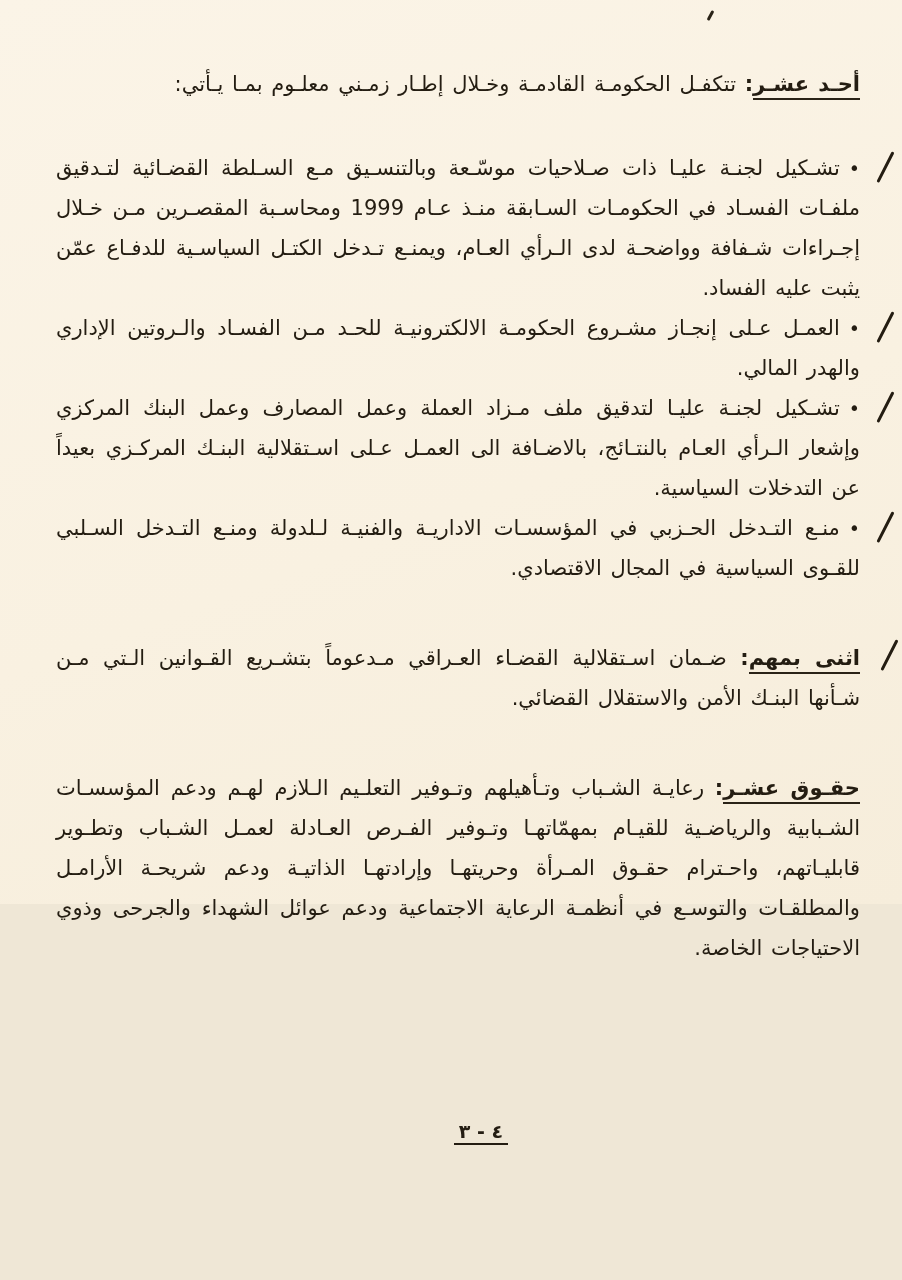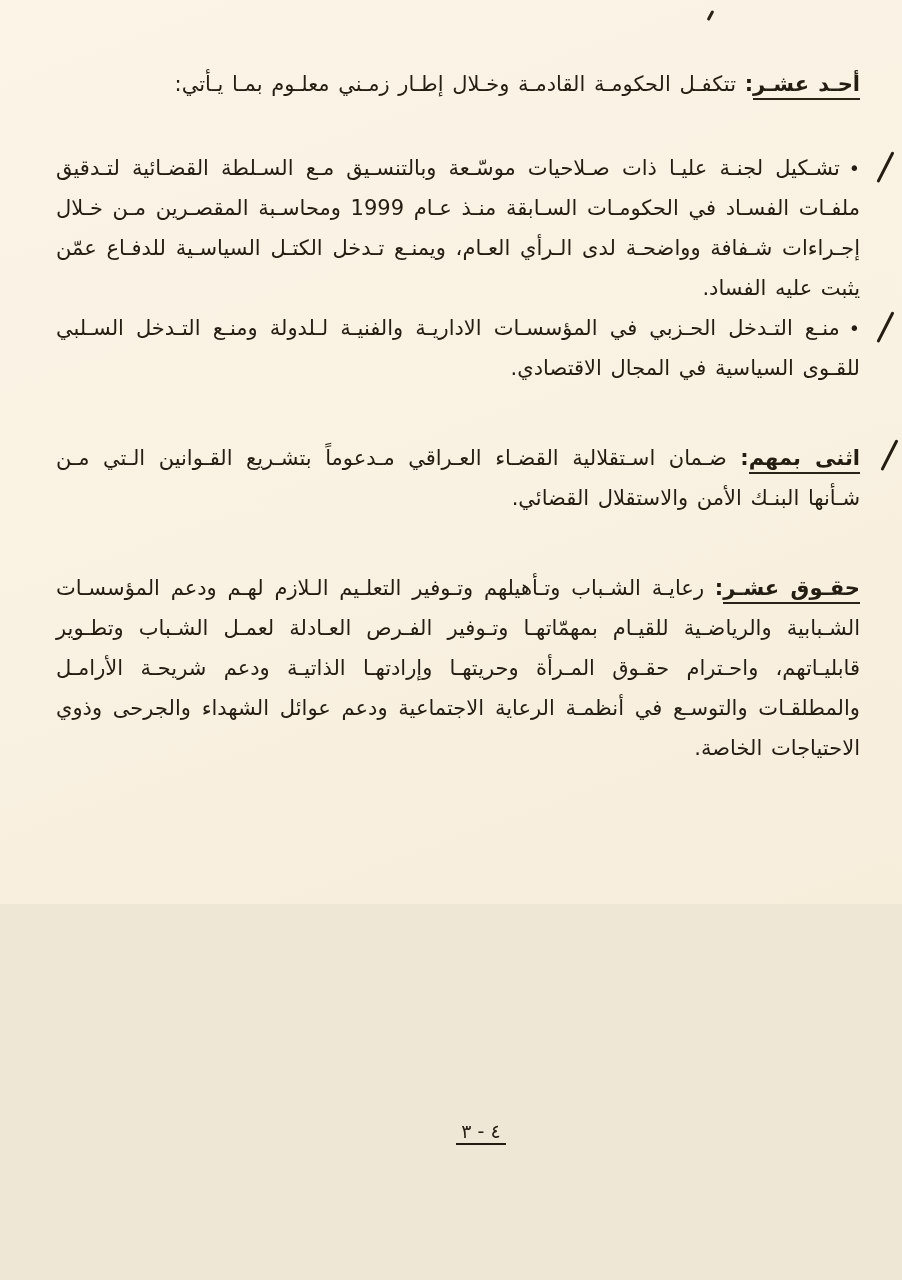--- a/index.html
+++ b/index.html
@@ -64,21 +64,21 @@
     border-radius:2px;
     transform:rotate(28deg);
   }
   .footer{
     position:absolute;
     top:1120px;left:0;right:0;
     text-align:center;
   }
   .page-number{
     display:inline-block;
-    font-weight:normal;
+    font-weight:bold;
     font-size:19px;
     letter-spacing:3px;
     border-bottom:2.5px solid #241d12;
     padding:0 5px 1px 5px;
     transform:translateX(30px);
   }
 </style>
 </head>
 <body>
 
@@ -90,20 +90,28 @@
 
     <div class="section">
       <p class="para">
         <span class="heading">أحـد عشـر</span><span class="colon">:</span>
         <span>تتكفـل الحكومـة القادمـة وخـلال إطـار زمـني معلـوم بمـا يـأتي:</span>
       </p>
       <ul class="clauses">
         <li class="clause">
           <span class="tick"></span>
           <span class="bullet-char">•</span><span>تشـكيل لجنـة عليـا ذات صـلاحيات موسّـعة وبالتنسـيق مـع السـلطة القضـائية لتـدقيق ملفـات الفسـاد في الحكومـات السـابقة منـذ عـام 1999 ومحاسـبة المقصـرين مـن خـلال إجـراءات شـفافة وواضحـة لدى الـرأي العـام، ويمنـع تـدخل الكتـل السياسـية للدفـاع عمّن يثبت عليه الفساد.</span>
+        </li>
+        <li class="clause">
+          <span class="tick"></span>
+          <span class="bullet-char">•</span><span>العمـل عـلى إنجـاز مشـروع الحكومـة الالكترونيـة للحـد مـن الفسـاد والـروتين الإداري والهدر المالي.</span>
+        </li>
+        <li class="clause">
+          <span class="tick"></span>
+          <span class="bullet-char">•</span><span>تشـكيل لجنـة عليـا لتدقيق ملف مـزاد العملة وعمل المصارف وعمل البنك المركزي وإشعار الـرأي العـام بالنتـائج، بالاضـافة الى العمـل عـلى اسـتقلالية البنـك المركـزي بعيداً عن التدخلات السياسية.</span>
         </li>
         <li class="clause">
           <span class="tick"></span>
           <span class="bullet-char">•</span><span>منـع التـدخل الحـزبي في المؤسسـات الاداريـة والفنيـة لـلدولة ومنـع التـدخل السـلبي للقـوى السياسية في المجال الاقتصادي.</span>
         </li>
       </ul>
     </div>
 
     <div class="section">
       <p class="para">

